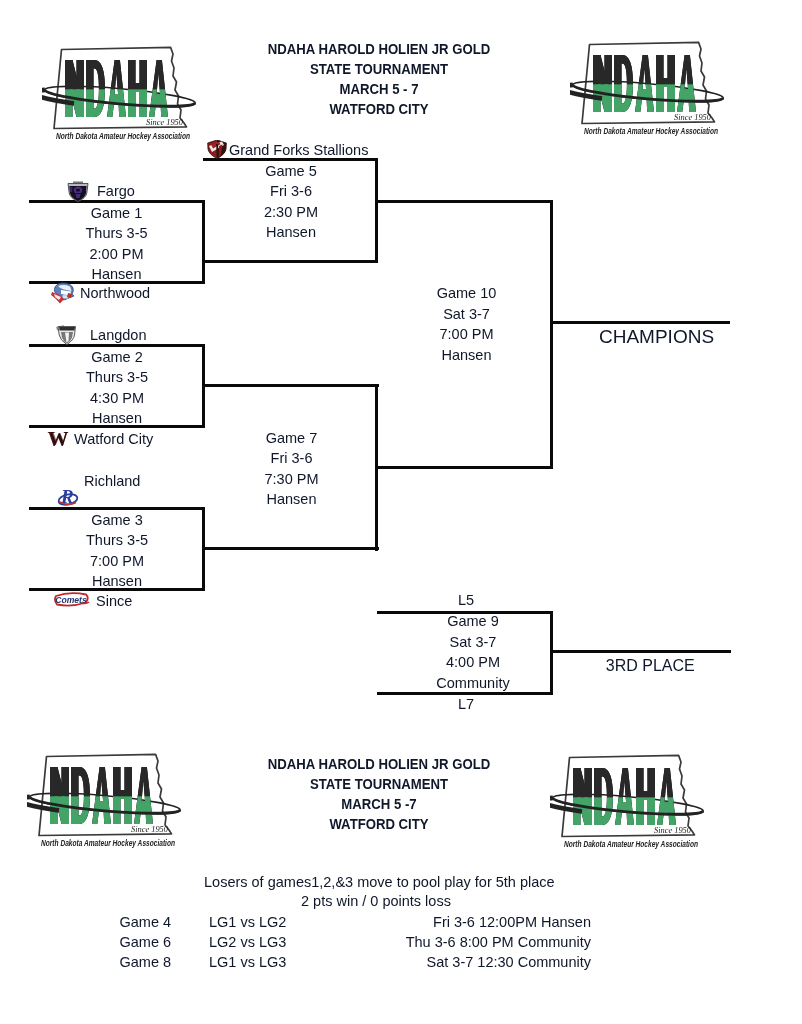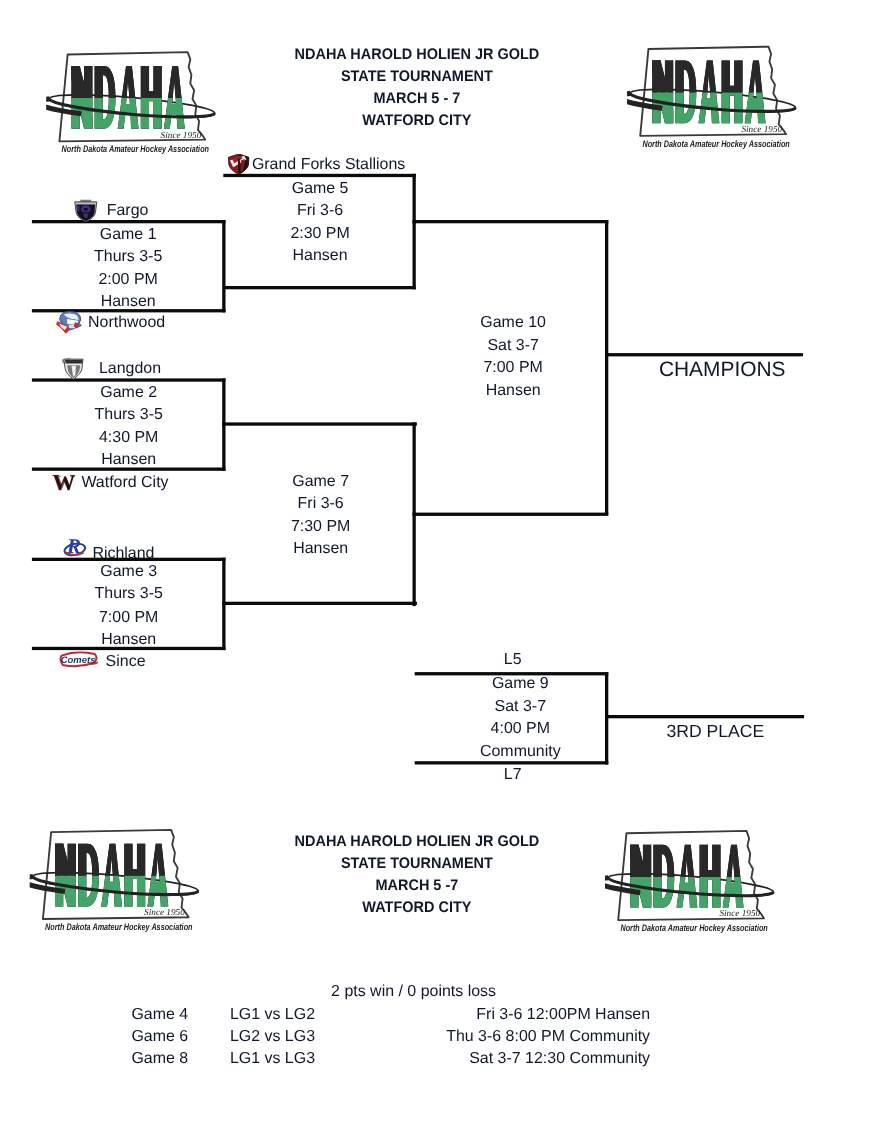--- a/index.html
+++ b/index.html
@@ -53,23 +53,24 @@
 <div class="t" style="left:458px;top:592.5px">L5</div>
 <div class="t" style="left:458px;top:697.3px">L7</div>
 <div class="t" style="left:599px;top:328.5px;font-size:19px">CHAMPIONS</div>
 <div class="t" style="left:605.8px;top:657.8px;font-size:16px">3RD PLACE</div>
 
 <div class="t" style="left:229px;top:142.8px">Grand Forks Stallions</div>
 <div class="t" style="left:97px;top:183.8px">Fargo</div>
 <div class="t" style="left:80px;top:286.3px">Northwood</div>
 <div class="t" style="left:90px;top:327.8px">Langdon</div>
 <div class="t" style="left:74px;top:431.8px">Watford City</div>
-<div class="t" style="left:84px;top:496px">Richland</div>
+<div class="t" style="left:84px;top:474px">Richland</div>
 <div class="t" style="left:96px;top:593.8px">Since</div>
 
+<div class="t" style="left:204px;top:874.5px">Losers of games1,2,&amp;3 move to pool play for 5th place</div>
 <div class="t" style="left:301px;top:894px">2 pts win / 0 points loss</div>
 <div class="t" style="left:119.5px;top:915px">Game 4</div>
 <div class="t" style="left:209px;top:915px">LG1 vs LG2</div>
 <div class="t" style="left:591px;top:915px;transform:translateX(-100%)">Fri 3-6 12:00PM Hansen</div>
 <div class="t" style="left:119.5px;top:934.8px">Game 6</div>
 <div class="t" style="left:209px;top:934.8px">LG2 vs LG3</div>
 <div class="t" style="left:591px;top:934.8px;transform:translateX(-100%)">Thu 3-6 8:00 PM Community</div>
 <div class="t" style="left:119.5px;top:954.8px">Game 8</div>
 <div class="t" style="left:209px;top:954.8px">LG1 vs LG3</div>
 <div class="t" style="left:591px;top:954.8px;transform:translateX(-100%)">Sat 3-7 12:30 Community</div>

